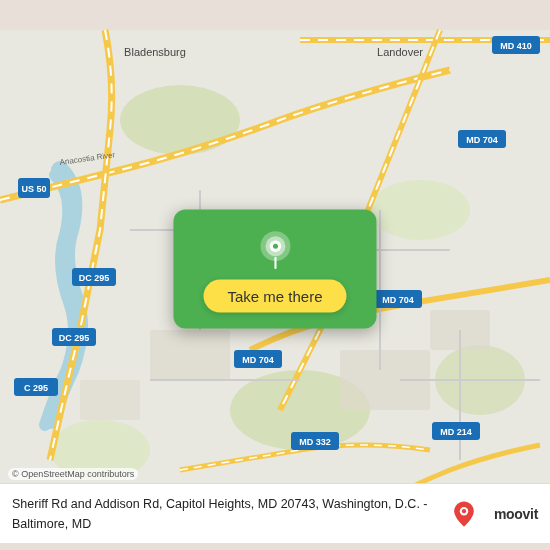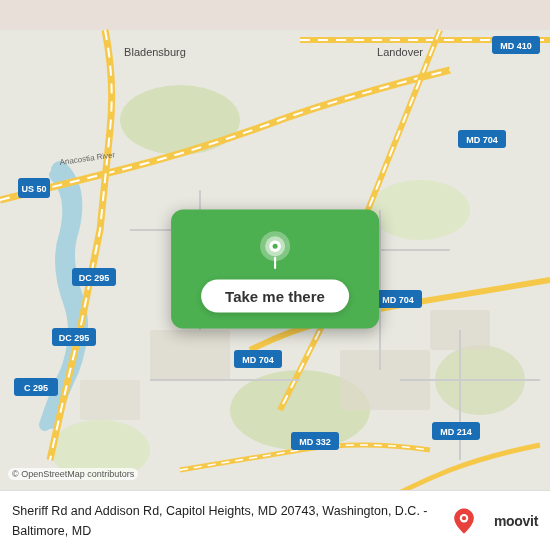--- a/index.html
+++ b/index.html
@@ -45,37 +45,37 @@
       box-shadow: 0 4px 16px rgba(0,0,0,0.3);
       min-width: 200px;
     }
 
     #pin-icon {
       width: 40px;
       height: 40px;
     }
 
     #take-me-there-btn {
-      background: #ffffff;
+      background: #fde047;
       border: none;
       border-radius: 20px;
       padding: 8px 24px;
       font-size: 15px;
-      font-weight: 700;
+      font-weight: 400;
       color: #333;
       cursor: pointer;
       white-space: nowrap;
       box-shadow: 0 2px 6px rgba(0,0,0,0.15);
       text-align: right;
     }
 
     
     #info-bar {
       position: absolute;
-      bottom: 0;
+      bottom: 7px;
       left: 0;
       right: 0;
       background: white;
       padding: 10px 12px 10px 12px;
       display: flex;
       align-items: center;
       justify-content: space-between;
       border-top: 1px solid #ddd;
       min-height: 60px;
     }

